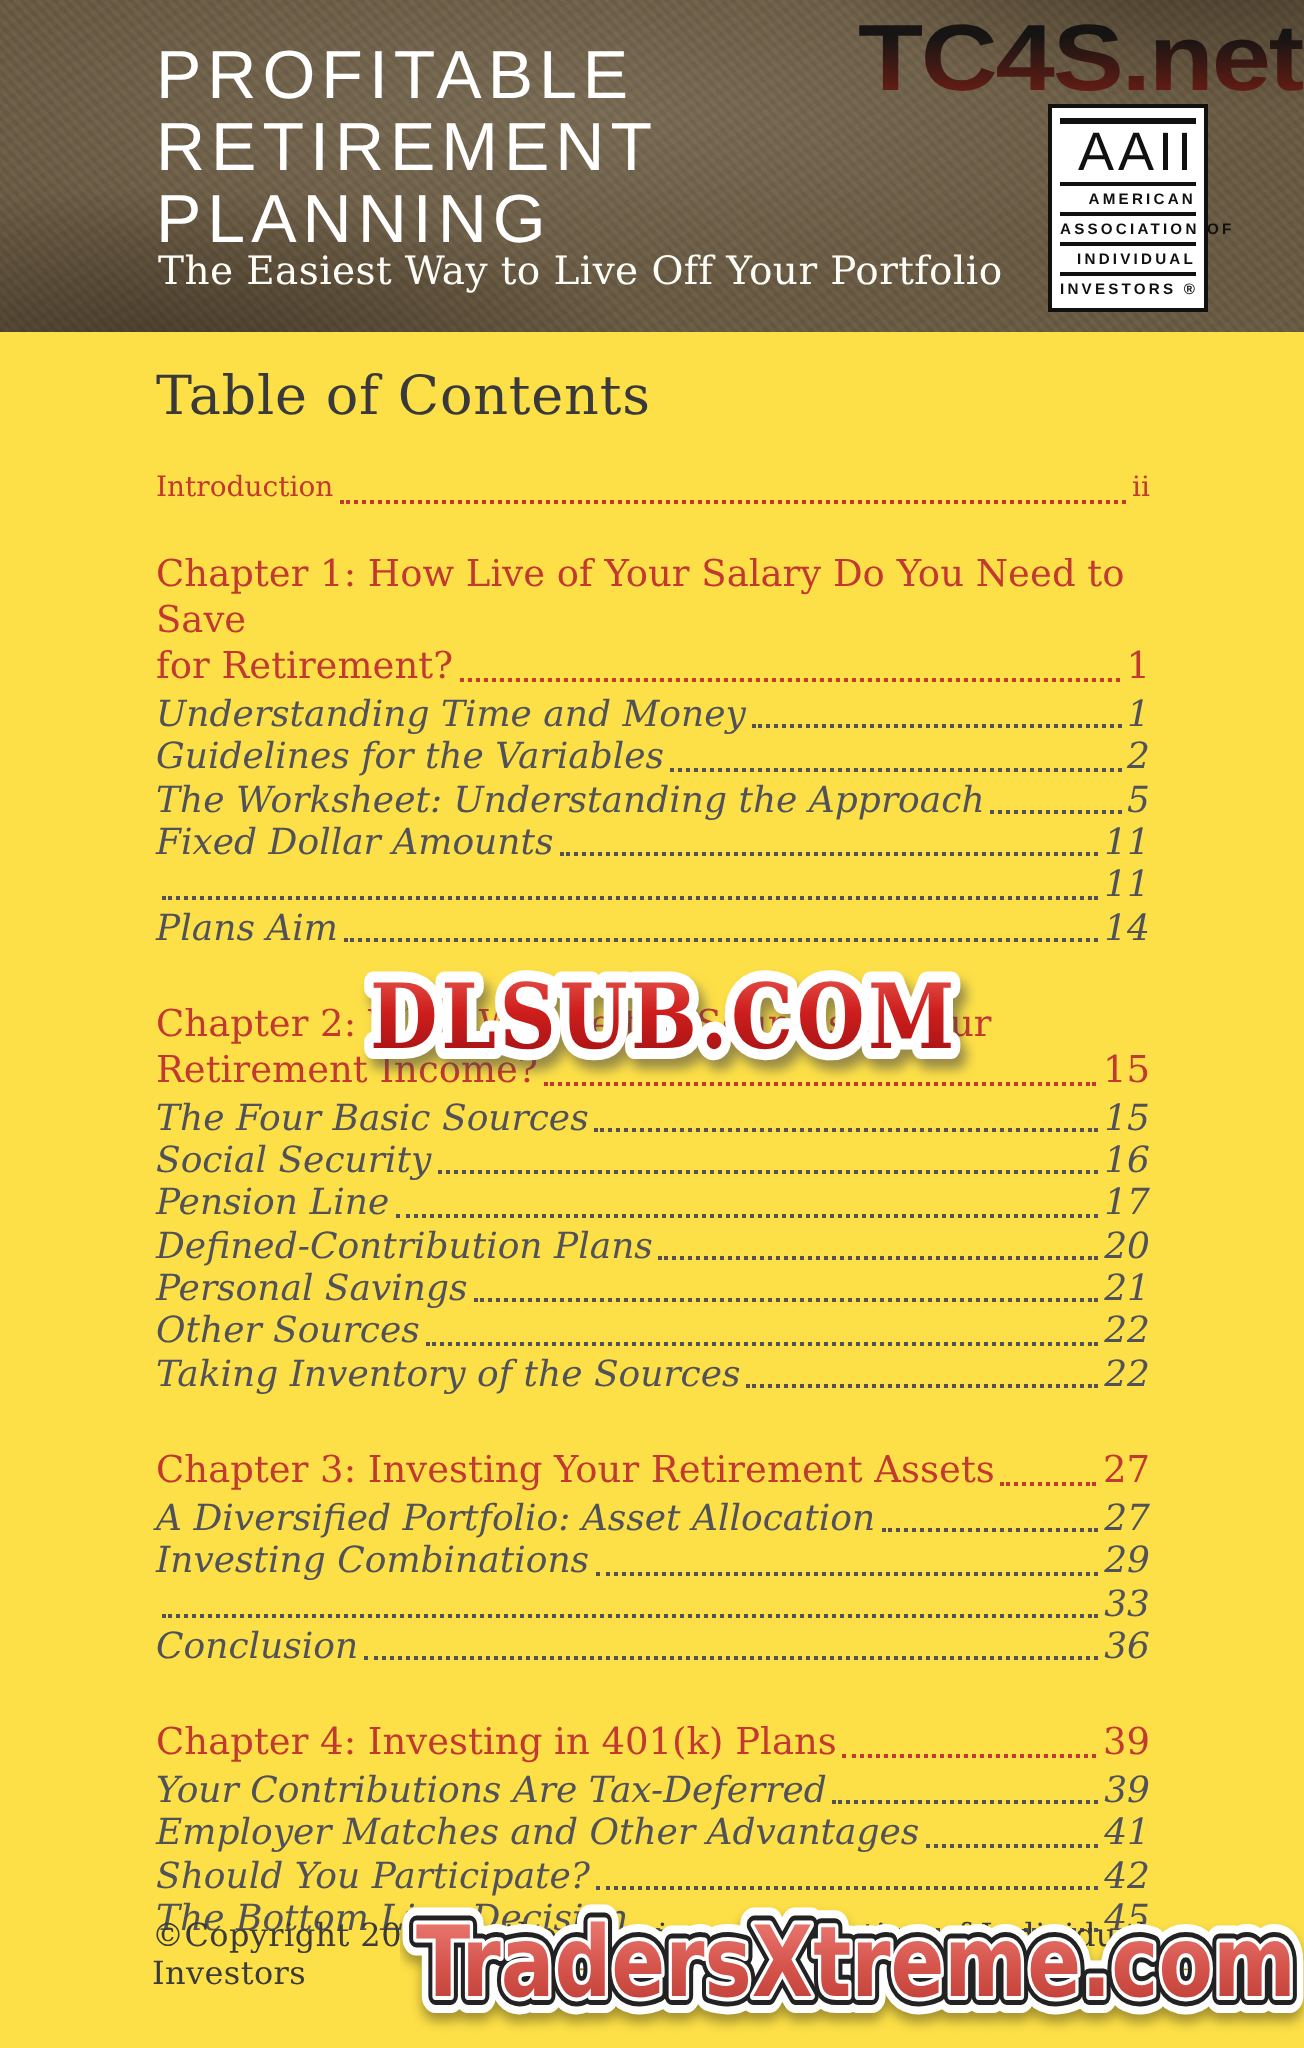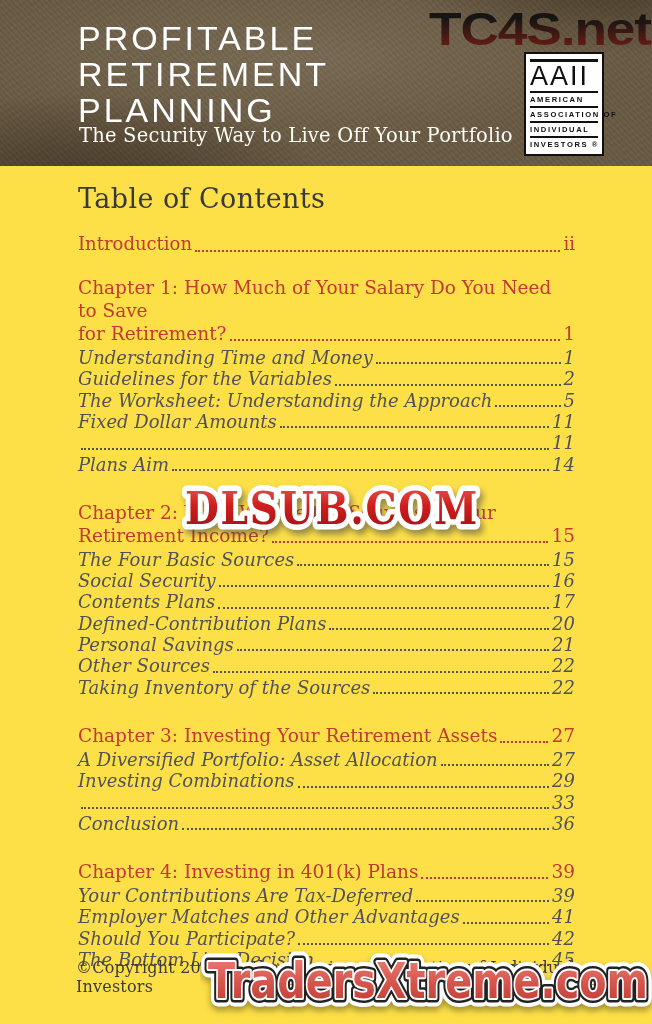--- a/index.html
+++ b/index.html
@@ -27,21 +27,21 @@
     font-size:34px; line-height:36px; letter-spacing:3px; font-weight:500;
   }
   .book-subtitle {
     position:absolute; left:79px; top:124px;
     color:#fdfdf8; font-family:"DejaVu Serif", serif; font-size:19.5px; letter-spacing:.2px;
   }
 
   
   .aaii-logo {
     position:absolute; left:524px; top:52px; width:80px;
-    background:#fff; border:2px solid #101010; padding:2px 4px 3px; text-align:left;
+    background:#fff; border:2px solid #101010; padding:2px 4px 3px; text-align:right;
     box-sizing:border-box;
   }
   .aaii-acronym {
     font-family:"Liberation Sans", sans-serif; color:#101010;
     font-size:27px; line-height:29px; letter-spacing:2px;
     border-top:3px solid #101010; margin-top:3px;
   }
   .aaii-word {
     border-top:2px solid #101010; color:#101010;
     font-family:"Liberation Sans", sans-serif; font-weight:bold;
@@ -58,21 +58,21 @@
   }
   .row { display:flex; }
   .label { white-space:nowrap; }
   .dots { flex:1; min-width:10px; position:relative; margin:0 2px; }
   .dots::after {
     content:""; position:absolute; left:1px; right:1px; bottom:4px;
     border-bottom:2.4px dotted currentColor;
   }
   .pg { white-space:nowrap; }
 
-  .intro-row { color:#c13931; font-size:18px; line-height:24px; }
+  .intro-row { color:#c13931; font-size:14px; line-height:24px; }
   .chapter   { color:#c13931; font-size:18.5px; line-height:23px; margin-top:26px; }
   .chapter.first { margin-top:20px; }
   .sections  { color:#515259; font-size:18px; line-height:21.3px; font-style:italic; margin-top:2px; }
   .sections .dots::after { border-bottom-width:2.2px; }
 
   
   .copyright {
     position:absolute; left:76px; top:958px; width:520px;
     color:#3b3b3b; font-size:16px; letter-spacing:.2px;
   }
@@ -88,41 +88,41 @@
 <body>
 
 <div class="page">
 
   <div class="header">
     <div class="book-title">
       <div>PROFITABLE</div>
       <div>RETIREMENT</div>
       <div>PLANNING</div>
     </div>
-    <div class="book-subtitle">The Security Way to Live Off Your Portfolio</div>
+    <div class="book-subtitle">The Easiest Way to Live Off Your Portfolio</div>
     <div class="aaii-logo">
       <div class="aaii-acronym">AAII</div>
       <div class="aaii-word">AMERICAN</div>
       <div class="aaii-word">ASSOCIATION OF</div>
       <div class="aaii-word">INDIVIDUAL</div>
       <div class="aaii-word">INVESTORS ®</div>
     </div>
   </div>
 
   <div class="toc">
     <h1 class="toc-title">Table of Contents</h1>
 
     <div class="row intro-row">
       <span class="label">Introduction</span>
       <span class="dots"></span>
       <span class="pg">ii</span>
     </div>
 
     <div class="chapter first">
-      <div>Chapter 1: How Much of Your Salary Do You Need to Save</div>
+      <div>Chapter 1: How Live of Your Salary Do You Need to Save</div>
       <div class="row">
         <span class="label">for Retirement?</span>
         <span class="dots"></span>
         <span class="pg">1</span>
       </div>
     </div>
     <div class="sections">
       <div class="row">
         <span class="label">Understanding Time and Money</span>
         <span class="dots"></span>
@@ -167,21 +167,21 @@
         <span class="label">The Four Basic Sources</span>
         <span class="dots"></span>
         <span class="pg">15</span>
       </div>
       <div class="row">
         <span class="label">Social Security</span>
         <span class="dots"></span>
         <span class="pg">16</span>
       </div>
       <div class="row">
-        <span class="label">Contents Plans</span>
+        <span class="label">Pension Line</span>
         <span class="dots"></span>
         <span class="pg">17</span>
       </div>
       <div class="row">
         <span class="label">Defined-Contribution Plans</span>
         <span class="dots"></span>
         <span class="pg">20</span>
       </div>
       <div class="row">
         <span class="label">Personal Savings</span>

